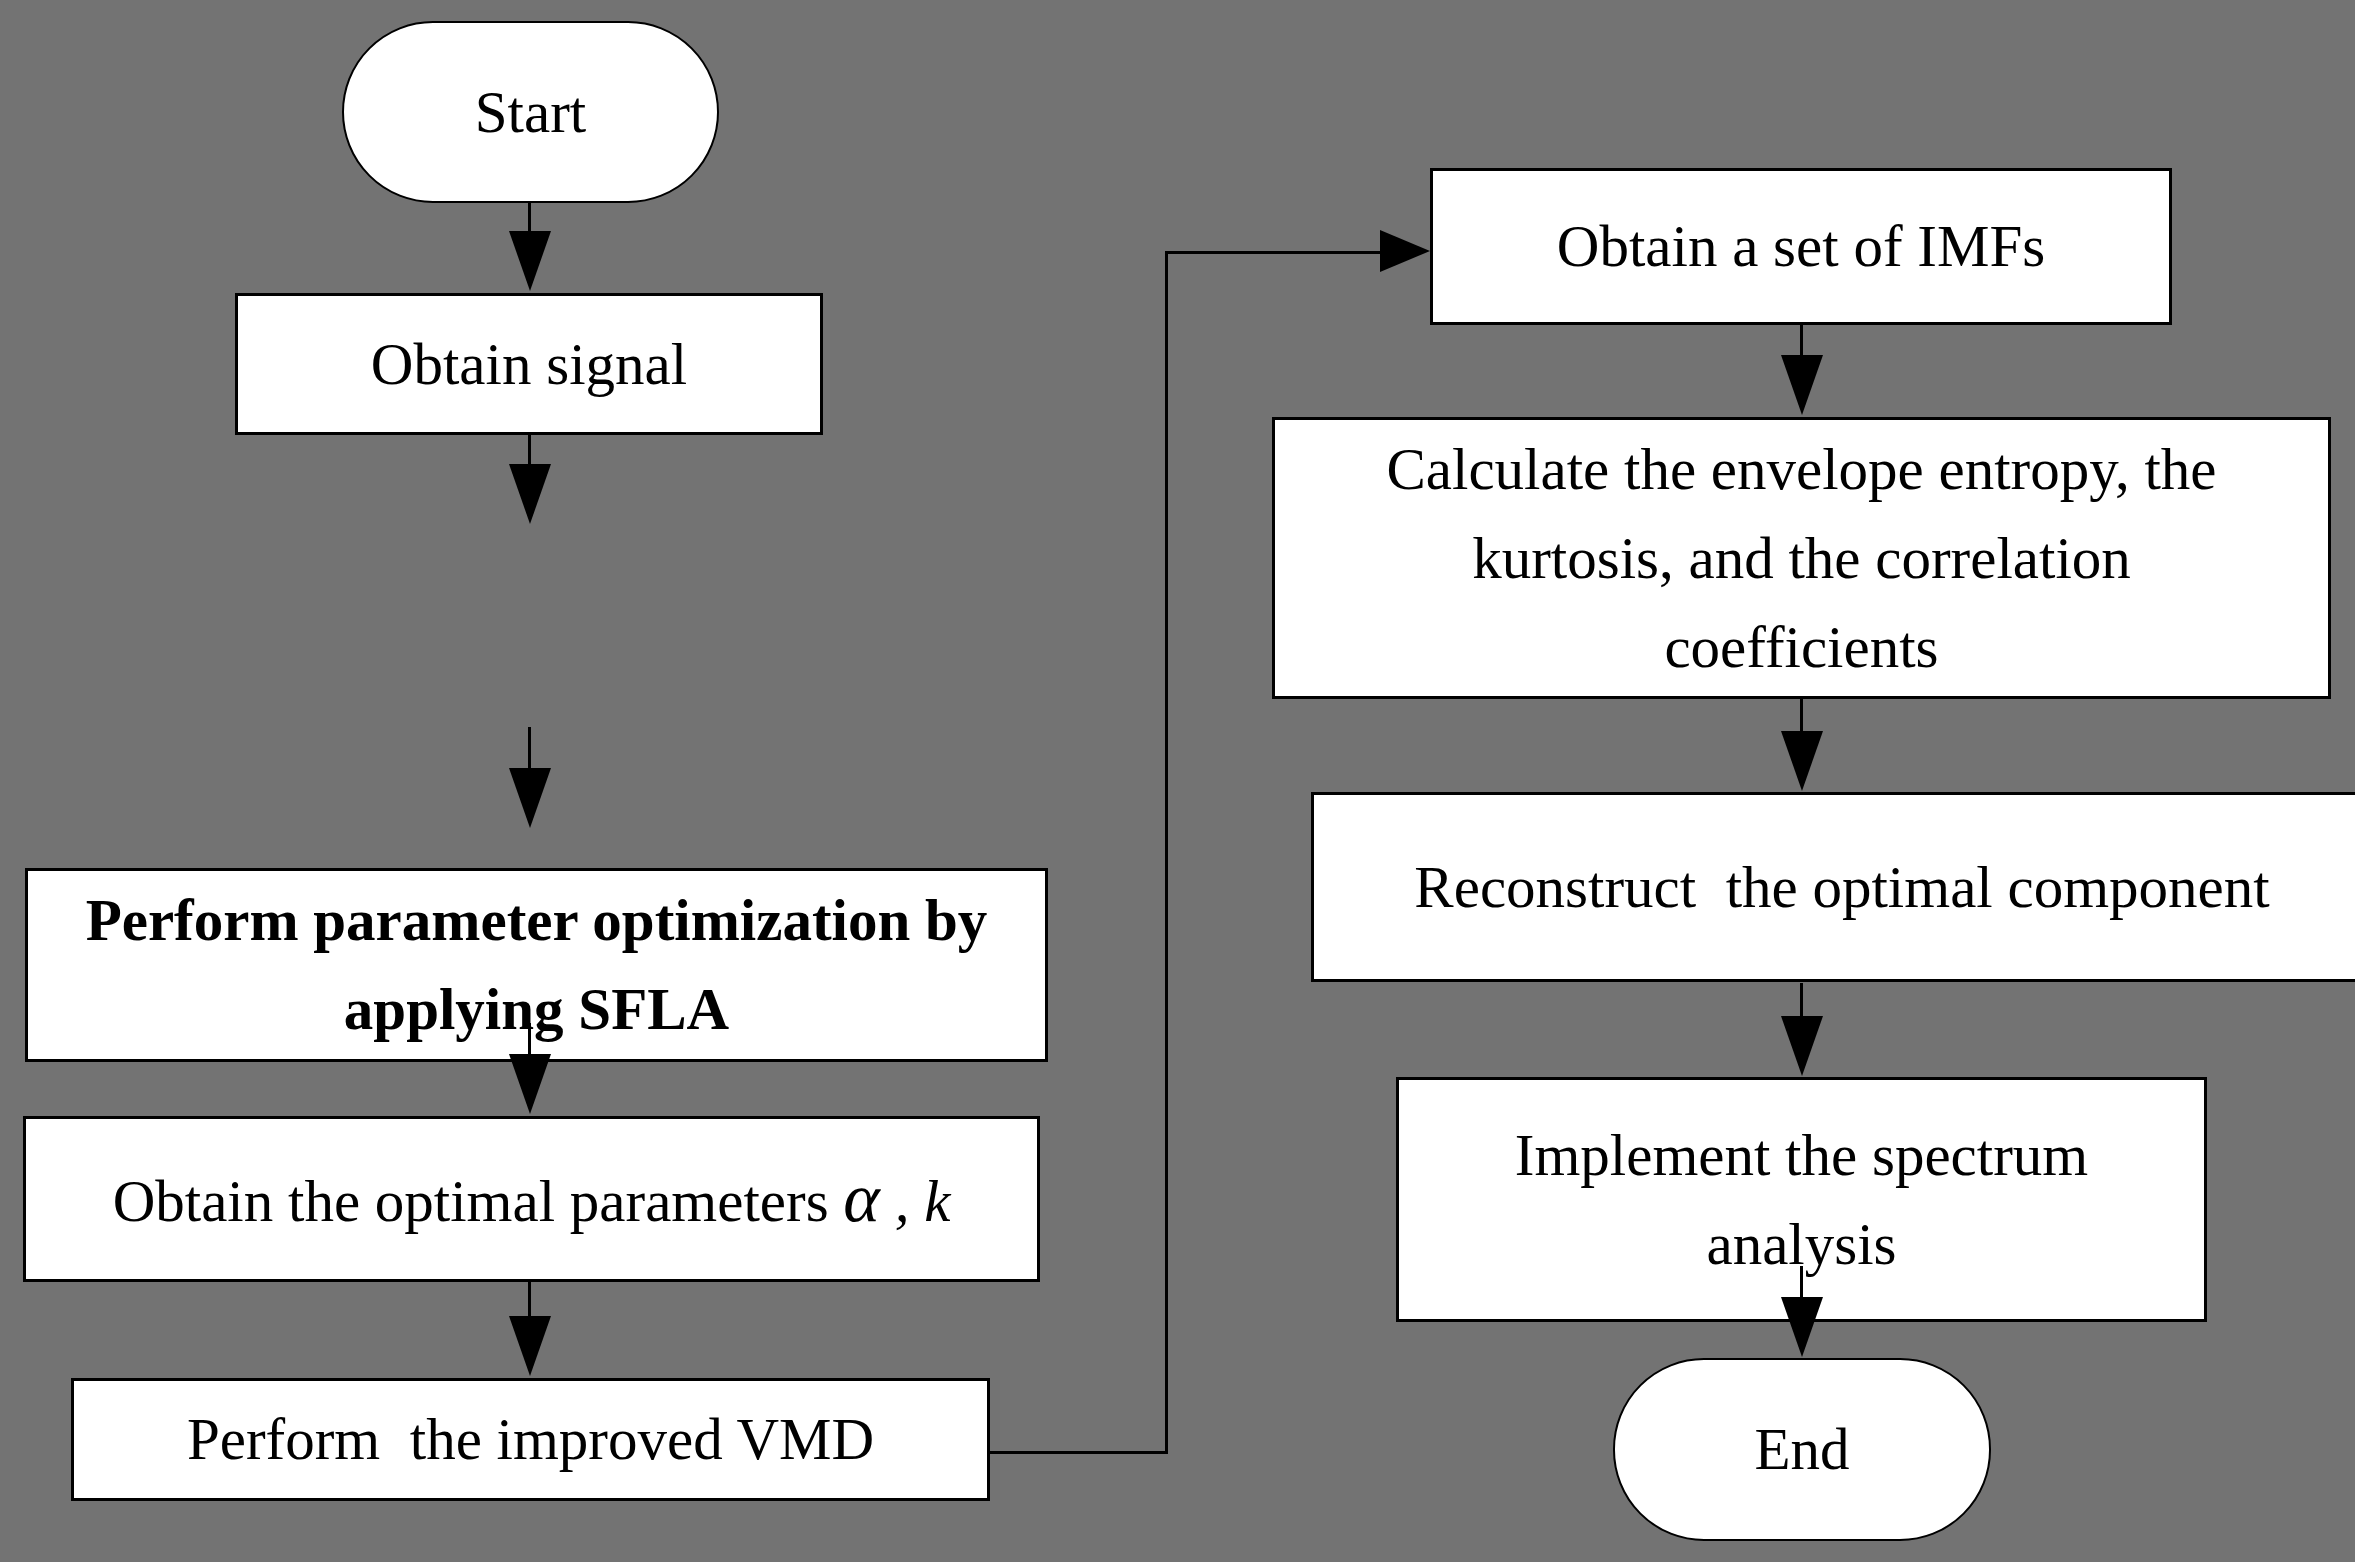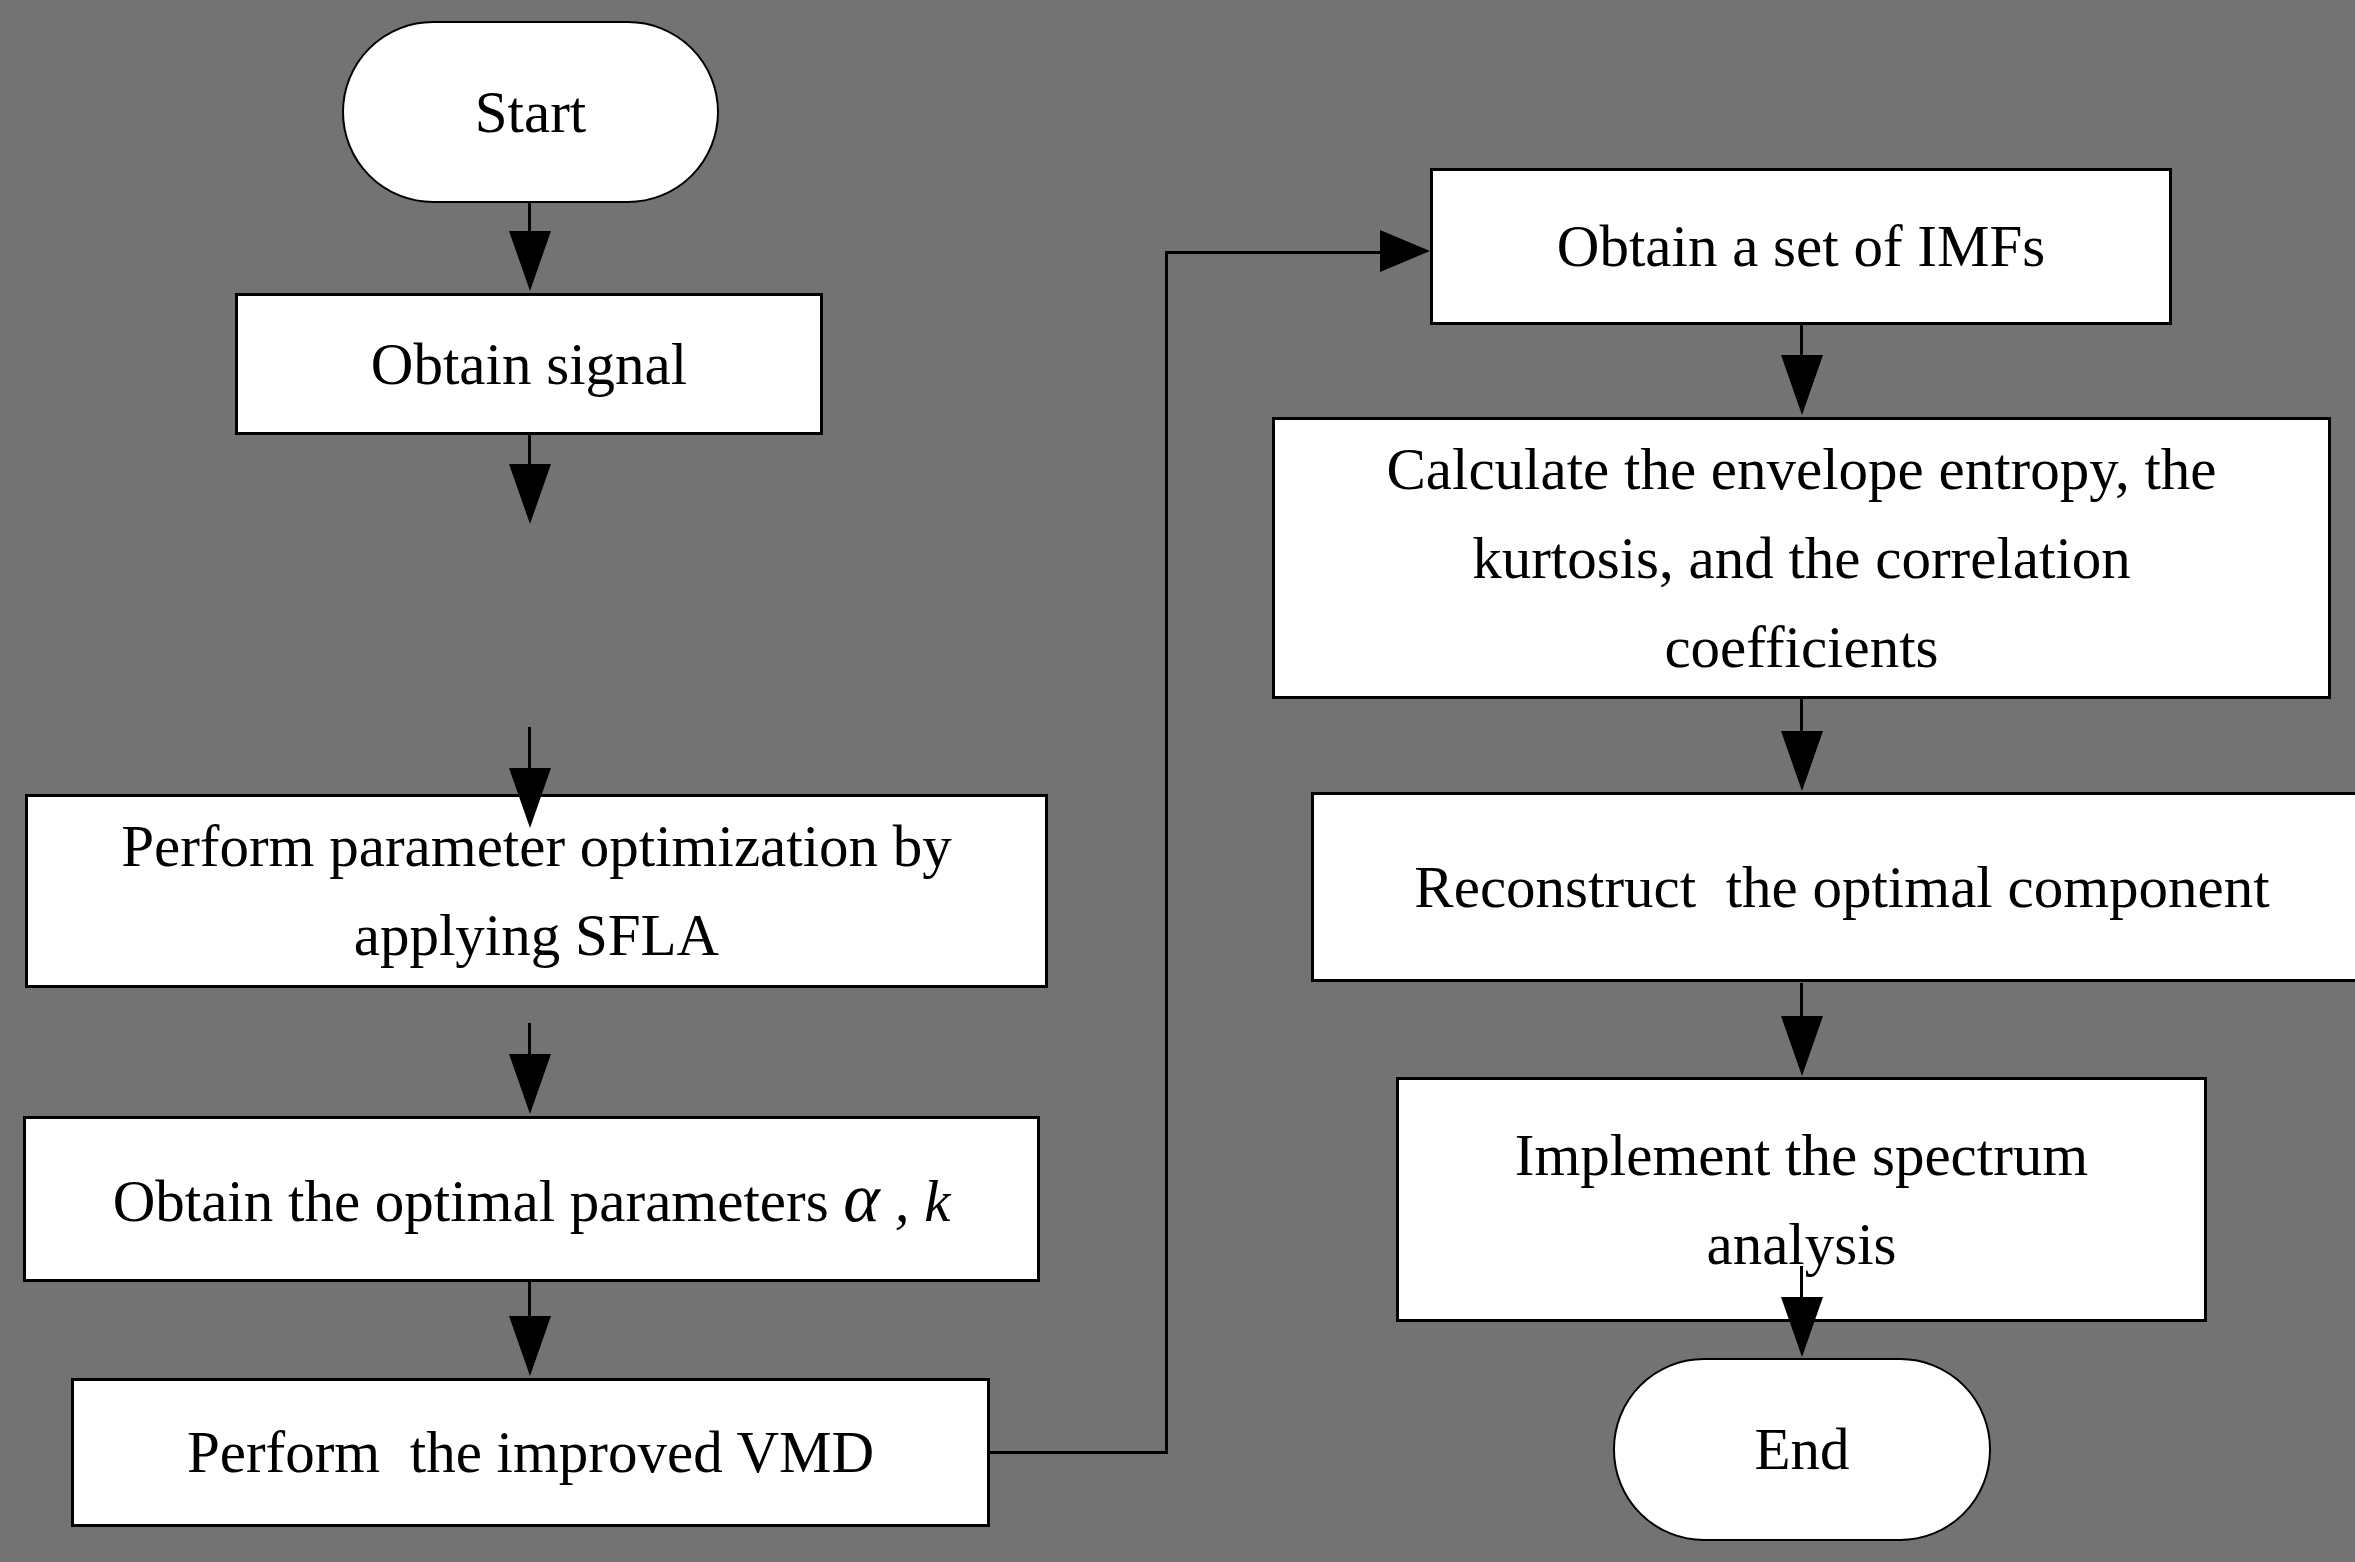--- a/index.html
+++ b/index.html
@@ -38,23 +38,23 @@
   .math-part {
     font-style: italic;
   }
   .math-part .alpha {
     font-size: 1.18em;
   }
   
   #n-start       { left: 342px;  top: 21.4px;   width: 377px;  height: 182px; }
   #n-input       { left: 235px;  top: 293px;  width: 588px;  height: 142px; }
   #n-init        { left: 170px;  top: 526px;  width: 733px;  height: 202px; }
-  #n-sfla        { left: 25px;   top: 794px;  width: 1023px; height: 194px; }
+  #n-sfla        { left: 25px;   top: 868px;  width: 1023px; height: 194px; font-weight: bold; }
   #n-params      { left: 23px;   top: 1116px; width: 1017px; height: 166px; }
-  #n-vmd         { left: 71px;   top: 1378px; width: 919px;  height: 149px; }
+  #n-vmd         { left: 71px;   top: 1378px; width: 919px;  height: 123px; }
   #n-imfs        { left: 1430px; top: 168px;  width: 742px;  height: 157px; text-align: center; }
   #n-calc        { left: 1272px; top: 417px;  width: 1059px; height: 282px; }
   #n-recon       { left: 1271px; top: 792px;  width: 1062px; height: 190px; margin-left: 40px; }
   #n-spectrum    { left: 1396px; top: 1077px; width: 811px;  height: 245px; }
   #n-end         { left: 1613px; top: 1358px; width: 378px;  height: 183px; }
 
   
   .varrow {
     position: absolute;
     width: 43px;

